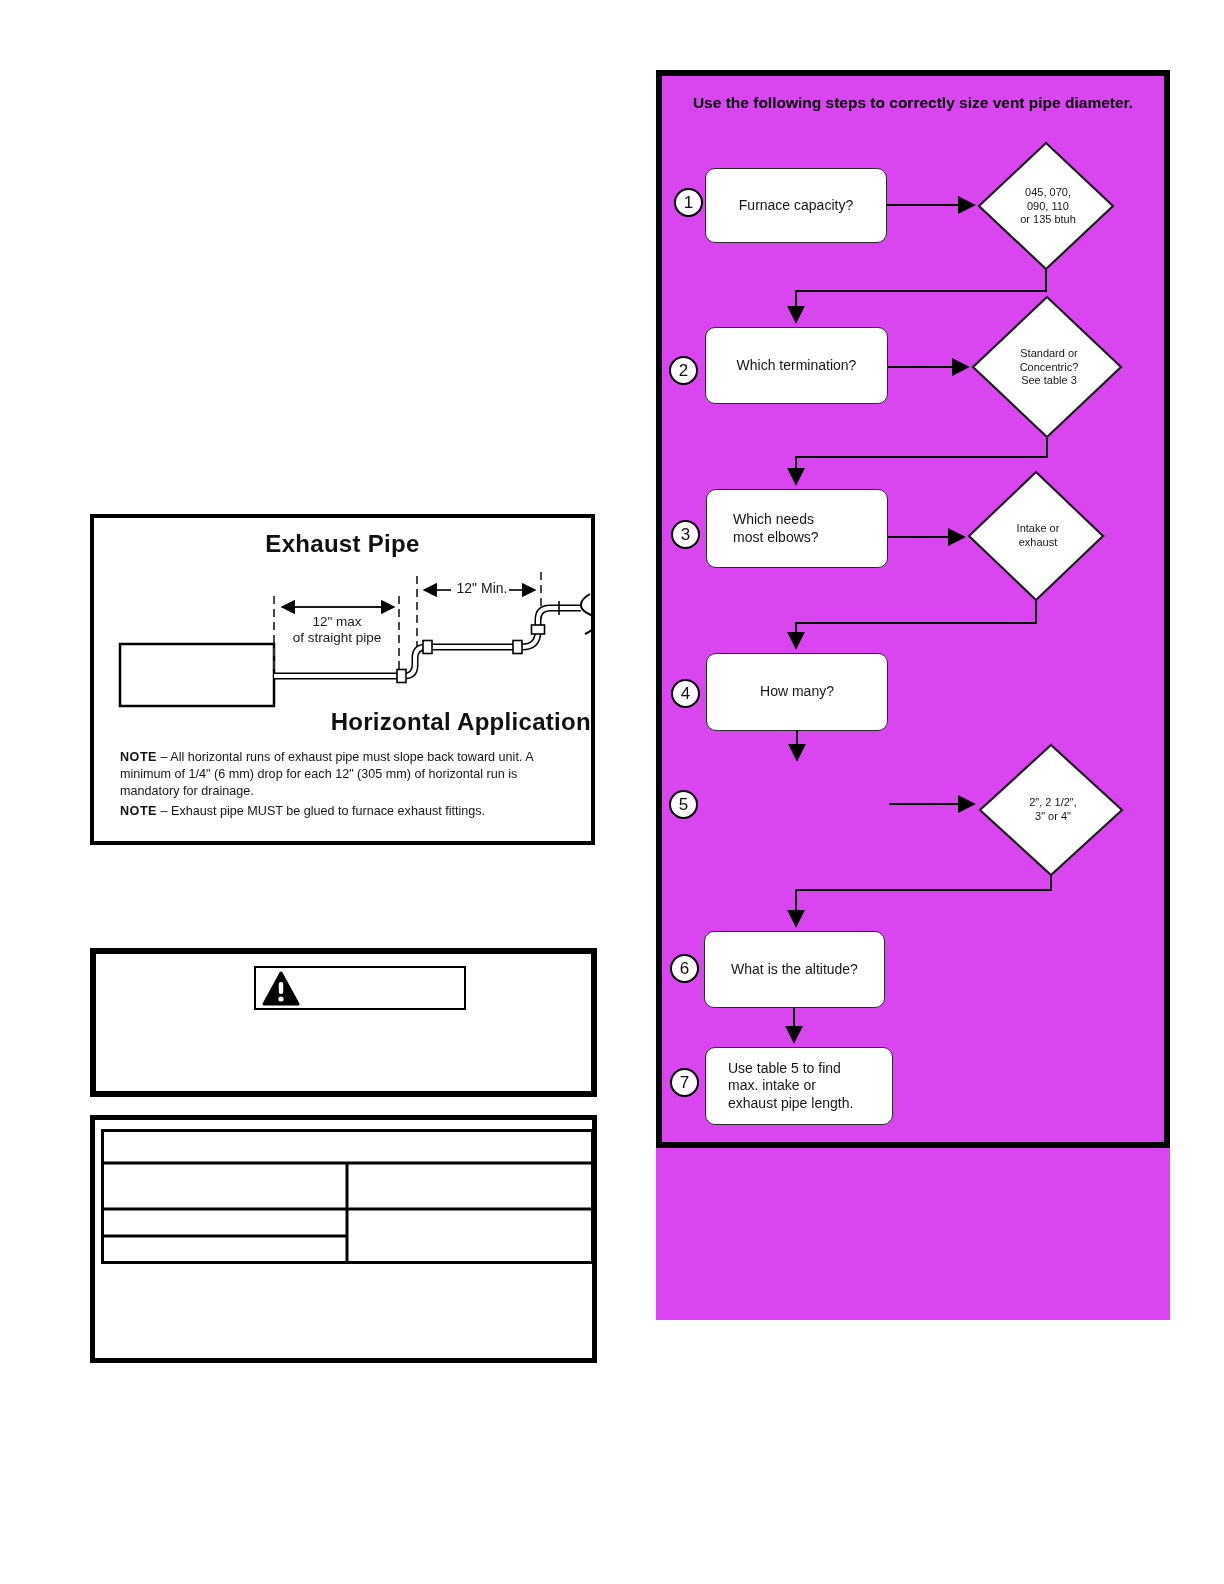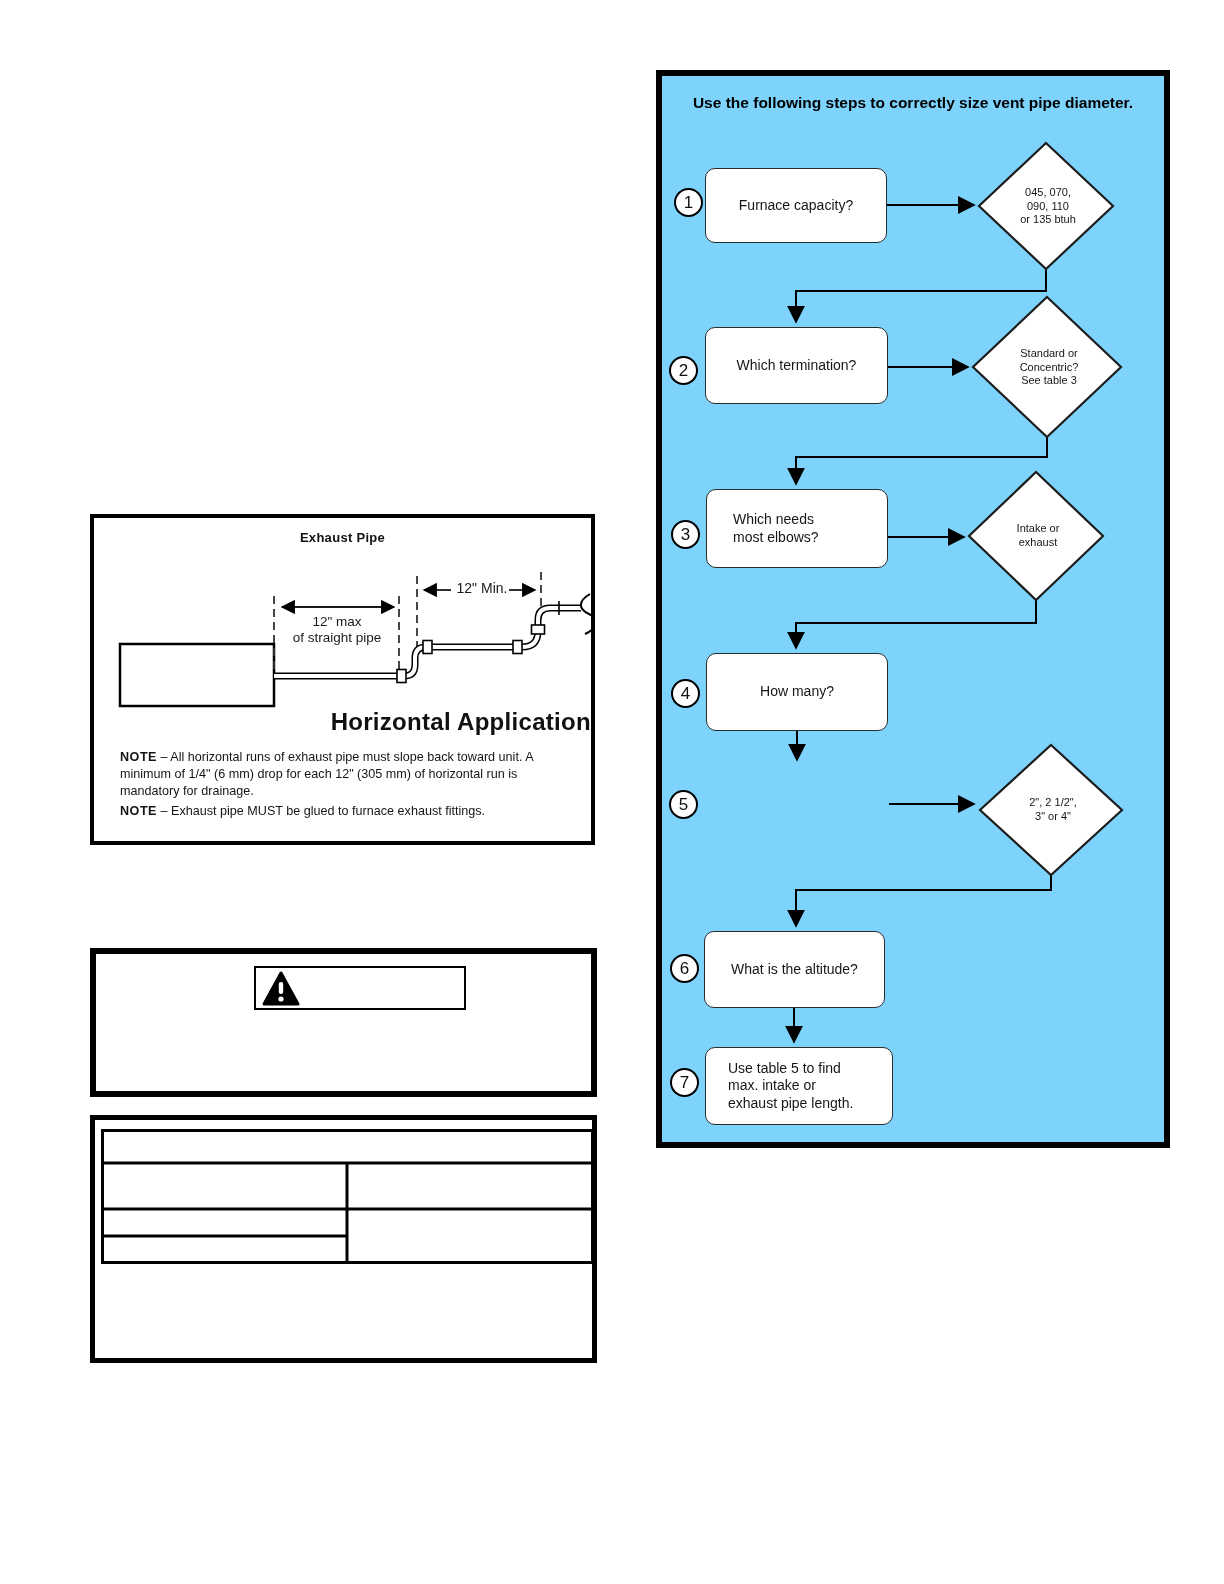--- a/index.html
+++ b/index.html
@@ -2,41 +2,41 @@
 <html><head>
 <meta charset="utf-8">
 <style>
   html,body{margin:0;padding:0;background:#ffffff;}
   body{font-family:"Liberation Sans","DejaVu Sans",sans-serif;color:#111;}
   #page{position:relative;width:1224px;height:1584px;background:#fff;overflow:hidden;}
   .abs{position:absolute;}
 
   
   #exhaust-figure{left:90px;top:514px;width:505px;height:331px;border:4px solid #000;box-sizing:border-box;background:#fff;}
-  .fig-title{width:100%;text-align:center;font-weight:bold;font-size:13px;letter-spacing:.3px;color:#111;}
+  .fig-title{width:100%;text-align:center;font-weight:bold;font-size:24px;letter-spacing:.3px;color:#111;}
   #exhaust-title{top:12px;left:0;}
   #horiz-app-heading{top:190px;left:0;font-size:24px;text-align:right;}
   .dim-label{font-size:13.5px;line-height:1.2;text-align:center;white-space:pre-line;color:#1a1a1a;}
   #dim-straight{left:158px;top:96px;width:170px;}
   #dim-min{left:348px;top:62px;width:80px;font-size:14px;}
   .note{position:absolute;left:26px;width:456px;font-size:12.6px;line-height:1.36;color:#151515;}
   .note b{font-weight:bold;letter-spacing:.5px;}
   #note-1{top:218px;}
   #note-2{top:272px;}
   #note-3{top:291px;}
 
   
   #warning-box{left:90px;top:948px;width:507px;height:149px;border:6px solid #000;box-sizing:border-box;background:#fff;}
   #warning-label-box{left:158px;top:12px;width:212px;height:44px;border:2px solid #000;box-sizing:border-box;background:#fff;}
 
   
   #spec-table-box{left:90px;top:1115px;width:507px;height:248px;border:5px solid #000;box-sizing:border-box;background:#fff;}
 
   
-  #flowchart-panel{left:656px;top:70px;width:514px;height:1078px;background:#7dd3fc;}
+  #flowchart-panel{left:656px;top:70px;width:514px;height:1250px;background:#d946ef;}
   #flowchart-border{left:0;top:0;width:514px;height:1078px;border:6px solid #000;box-sizing:border-box;}
   #flow-instruction{left:0;top:24px;width:514px;text-align:center;font-weight:bold;font-size:15.5px;color:#000;}
   .step-circle{width:29px;height:29px;border:2px solid #000;border-radius:50%;box-sizing:border-box;
                display:flex;align-items:center;justify-content:center;font-size:17px;color:#111;background:#fff;}
   .process-box{border:1.7px solid #2b2b2b;border-radius:10px;box-sizing:border-box;background:#fff;
                display:flex;align-items:center;justify-content:center;font-size:14px;color:#161616;
                white-space:pre-line;line-height:1.25;}
   .process-box.left{justify-content:flex-start;}
   .decision-label{transform:translate(-50%,-50%);white-space:pre-line;font-size:11px;line-height:1.24;
                   color:#161616;text-align:center;}

